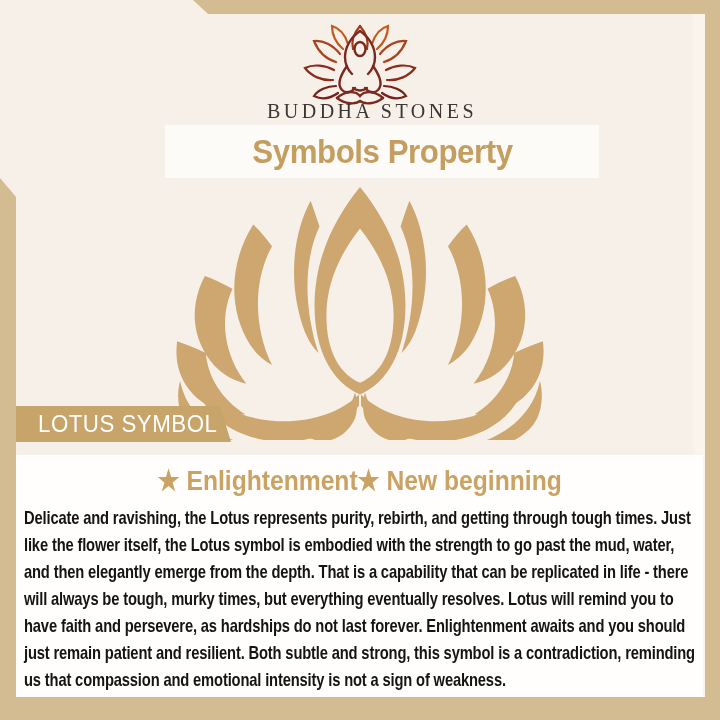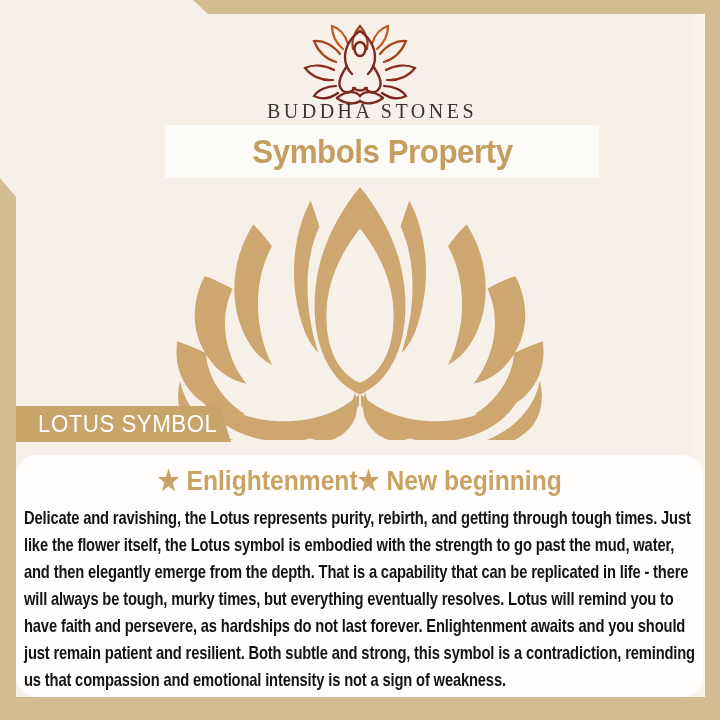--- a/index.html
+++ b/index.html
@@ -45,21 +45,20 @@
     text-decoration:underline;
   }
   #section-banner .t{
     display:inline-block;margin-left:22px;transform:scaleX(0.97);transform-origin:left center;
     font-size:23px;color:#ffffff;letter-spacing:0.5px;white-space:nowrap;
   }
   
   #content-box{
     position:absolute;left:16px;top:455px;width:687px;height:242px;
     background:#fffefd;
-    border-radius:21px;
   }
   #content-heading{
     position:absolute;left:0;top:9px;width:100%;text-align:center;
   }
   #content-heading .t{
     display:inline-block;transform:scaleX(0.88);transform-origin:center;
     font-size:28px;font-weight:bold;color:#c9a264;white-space:nowrap;
   }
   #content-body{
     position:absolute;left:8px;top:49px;width:876px;

